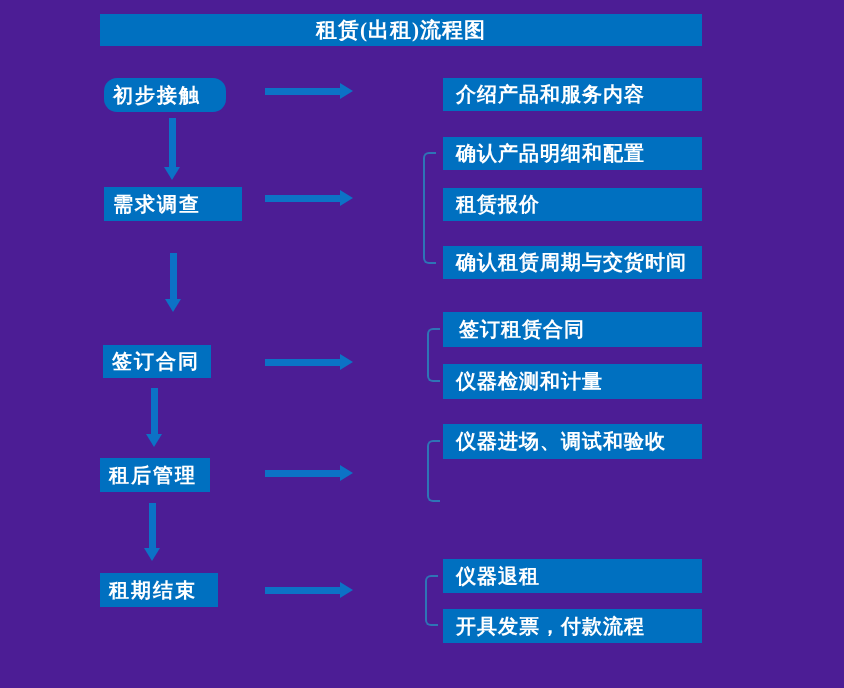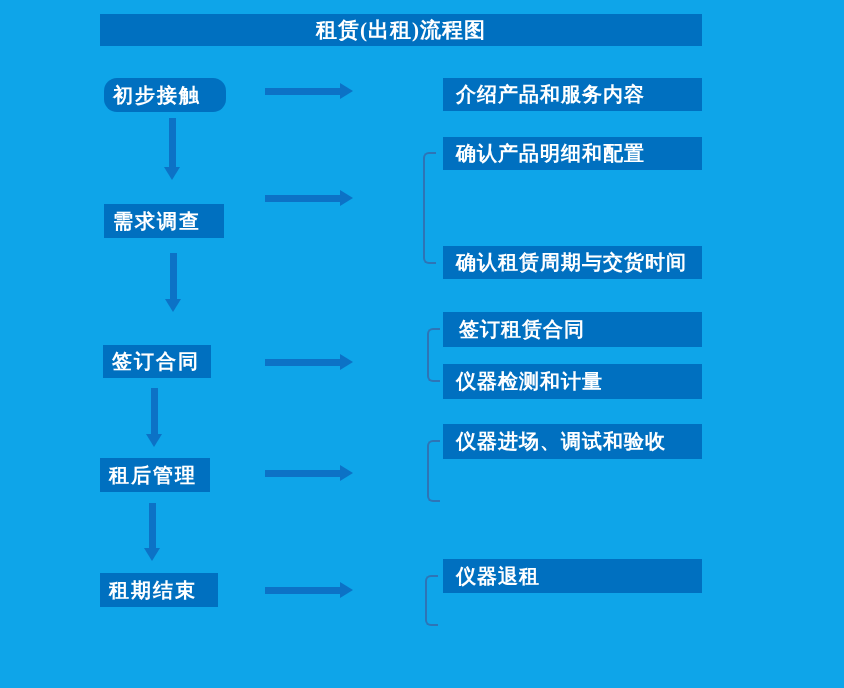--- a/index.html
+++ b/index.html
@@ -1,20 +1,20 @@
 <!DOCTYPE html>
 <html><head>
 <meta charset="utf-8">
 <style>
   * { margin:0; padding:0; box-sizing:border-box; }
   html,body { background:#ffffff; }
   .canvas {
     position:relative;
     width:844px; height:688px;
-    background:#0ea5e9;
+    background:#4c1d95;
     font-family:"Liberation Serif","DejaVu Serif",serif;
     overflow:hidden;
   }
   .bluebox {
     position:absolute;
     background:#0070C0;
     color:#ffffff;
     font-weight:bold;
     font-size:20px;
     letter-spacing:2px;
@@ -51,21 +51,21 @@
              border-radius:6px 0 0 6px; background:transparent; }
 </style>
 </head>
 <body>
 
 <div class="canvas">
 
   <div class="bluebox titlebar">租赁(出租)流程图</div>
 
   <div class="bluebox leftbox" style="left:104px; top:78px;  width:122px; height:34px;border-radius:13px;">初步接触</div>
-  <div class="bluebox leftbox" style="left:104px; top:187px; width:120px; height:34px;margin-top:17px;">需求调查</div>
+  <div class="bluebox leftbox" style="left:104px; top:187px; width:138px; height:34px;">需求调查</div>
   <div class="bluebox leftbox" style="left:103px; top:345px; width:108px; height:33px;">签订合同</div>
   <div class="bluebox leftbox" style="left:100px; top:458px; width:110px; height:34px;">租后管理</div>
   <div class="bluebox leftbox" style="left:100px; top:573px; width:118px; height:34px;text-align:center;">租期结束</div>
 
   <div class="varrow" style="left:164px; top:118px; height:62px;">
     <div class="vbody"></div>
     <div class="vhead"></div>
   </div>
   <div class="varrow" style="left:165px; top:253px; height:59px;">
     <div class="vbody"></div>
@@ -102,22 +102,24 @@
   </div>
 
   <div class="bracket" style="left:423px; top:152px; height:112px;"></div>
   <div class="bracket" style="left:427px; top:328px; height:54px;"></div>
   <div class="bracket" style="left:427px; top:440px; height:62px;"></div>
   <div class="bracket" style="left:425px; top:575px; height:51px;"></div>
 
   <div class="bluebox rightbox" style="top:78px;  height:33px;">介绍产品和服务内容</div>
 
   <div class="bluebox rightbox" style="top:137px; height:33px;">确认产品明细和配置</div>
+  <div class="bluebox rightbox" style="top:188px; height:33px;">租赁报价</div>
   <div class="bluebox rightbox" style="top:246px; height:33px;">确认租赁周期与交货时间</div>
 
   <div class="bluebox rightbox" style="top:312px; height:35px;padding-left:16px;">签订租赁合同</div>
   <div class="bluebox rightbox" style="top:364px; height:35px;">仪器检测和计量</div>
 
   <div class="bluebox rightbox" style="top:424px; height:35px;">仪器进场、调试和验收</div>
 
   <div class="bluebox rightbox" style="top:559px; height:34px;">仪器退租</div>
+  <div class="bluebox rightbox" style="top:609px; height:34px;">开具发票，付款流程</div>
 
 </div>
 
 </body></html>

